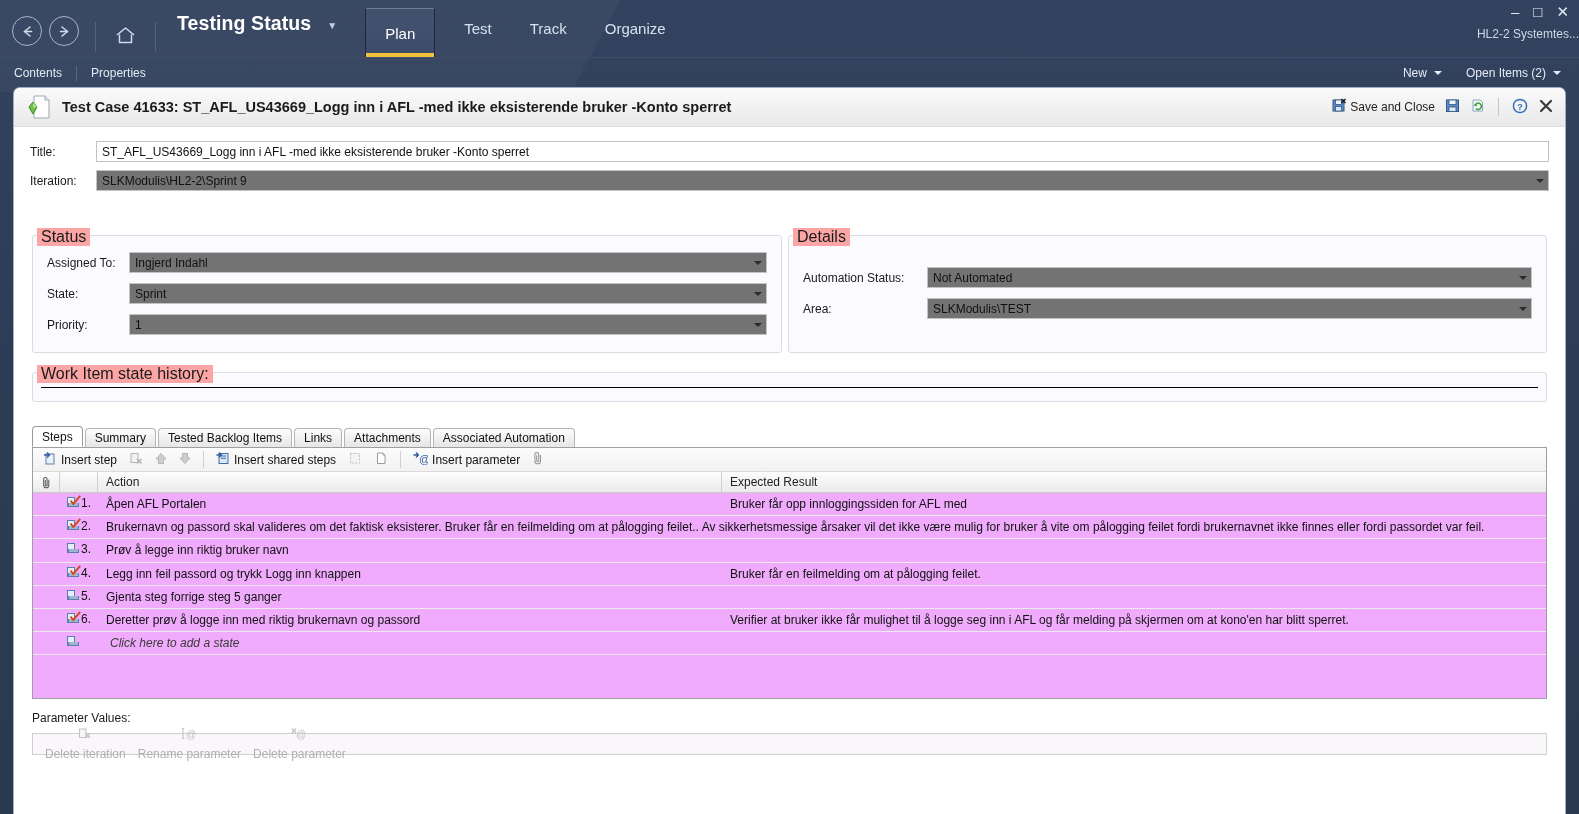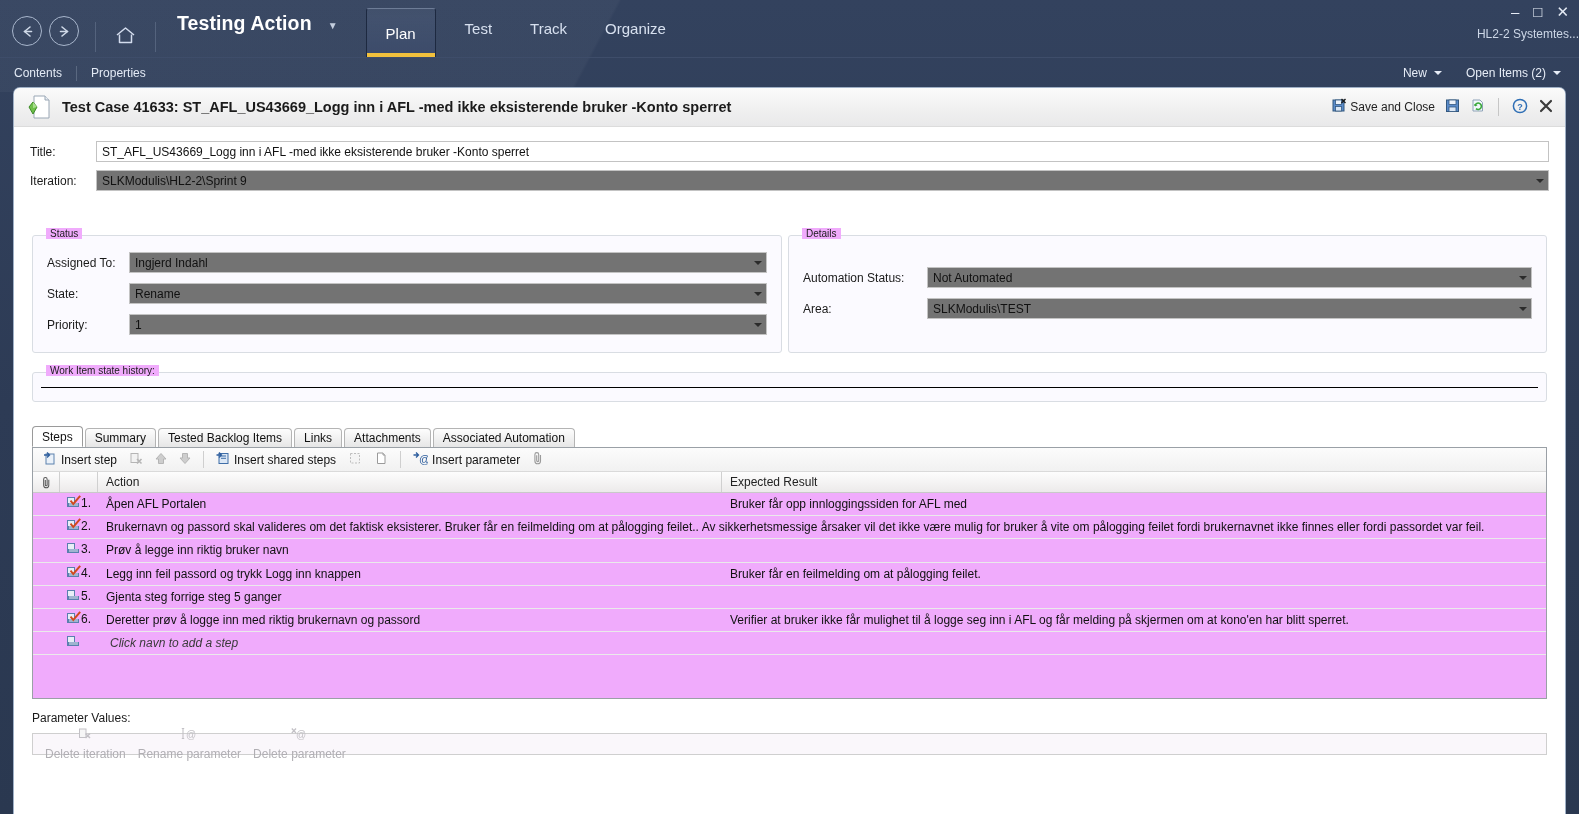--- a/index.html
+++ b/index.html
@@ -131,22 +131,22 @@
   }
   .combo .cv { flex:1; overflow:hidden; text-overflow:ellipsis; }
   .combo .carr {
     width: 17px; height:100%; display:flex; align-items:center; justify-content:center;
   }
   .carr i { width:0;height:0;border-left:4px solid transparent;border-right:4px solid transparent;border-top:4.5px solid #2b2b2b; display:block;}
 
   
   .groupbox { position:absolute; border:1px solid #d9dde3; border-radius:3px; background:#fbfaff; }
   .groupbox > .gb-title {
-    position:absolute; top:-8px; left:13px; background:#f0abfc; padding: 0 4px;
-    font-size:10px; color:#1a1a1a; white-space:nowrap;
+    position:absolute; top:-8px; left:4px; background:#fca5a5; padding: 0 4px;
+    font-size:16px; color:#1a1a1a; white-space:nowrap;
   }
 
   
   .tabstrip { position:absolute; display:flex; align-items:flex-end; height: 21px; }
   .tab {
     height: 19px; padding: 0 9px; font-size:12px; color:#111;
     background: linear-gradient(180deg, #fdfdfd 0%, #e6e6e6 100%);
     border:1px solid #b4b4b4; border-bottom:none;
     border-top-left-radius:4px; border-top-right-radius:4px;
     display:flex; align-items:center; margin-right:2px; white-space:nowrap;
@@ -233,21 +233,21 @@
       <div class="vsep"></div>
       <div class="home-btn">
         <svg width="23" height="21" viewBox="0 0 23 21">
             <path d="M3 10 L11.5 3 L20 10" fill="none" stroke="#d3dced" stroke-width="1.5" stroke-linejoin="round"></path>
             <path d="M5.5 9.5 V17.5 H17.5 V9.5" fill="none" stroke="#d3dced" stroke-width="1.5" stroke-linejoin="round"></path>
           </svg>
       </div>
       <div class="vsep"></div>
     </div>
 
-    <div class="app-title">Testing Action</div>
+    <div class="app-title">Testing Status</div>
     <div class="title-caret">▼</div>
 
     <div class="main-tabs">
       <div class="mtab active">
           <span>Plan</span>
         </div>
       <div class="mtab">
           <span>Test</span>
         </div>
       <div class="mtab">
@@ -370,21 +370,21 @@
           <div class="combo" style="flex:1;">
             <span class="cv">Ingjerd Indahl</span>
             <span class="carr">
                 <i></i>
               </span>
           </div>
         </div>
         <div class="field-row" style="padding:0; margin:10px 14px 0 14px;">
           <div class="field-label" style="width:82px;">State:</div>
           <div class="combo" style="flex:1;">
-            <span class="cv">Rename</span>
+            <span class="cv">Sprint</span>
             <span class="carr">
                 <i></i>
               </span>
           </div>
         </div>
         <div class="field-row" style="padding:0; margin:10px 14px 0 14px;">
           <div class="field-label" style="width:82px;">Priority:</div>
           <div class="combo" style="flex:1;">
             <span class="cv">1</span>
             <span class="carr">
@@ -617,21 +617,21 @@
           <div class="gr-exp">Verifier at bruker ikke får mulighet til å logge seg inn i AFL og får melding på skjermen om at kono'en har blitt sperret.</div>
         </div>
 
         <div class="grid-row">
           <div class="gr-clip"></div>
           <div class="gr-icon">
             <span class="step-ico">
               <span class="pg"></span>
             </span>
           </div>
-          <div class="gr-action placeholder">Click navn to add a step</div>
+          <div class="gr-action placeholder">Click here to add a state</div>
           <div class="gr-exp"></div>
         </div>
       </div>
 
       <div style="position:absolute; left:18px; top:584px; right:18px;">
         <div class="pv-label">Parameter Values:</div>
         <div id="pv-toolbar" style="margin-top:8px;">
           <div class="pv-btn">
             <span>
               <svg width="14" height="13" viewBox="0 0 14 13">

